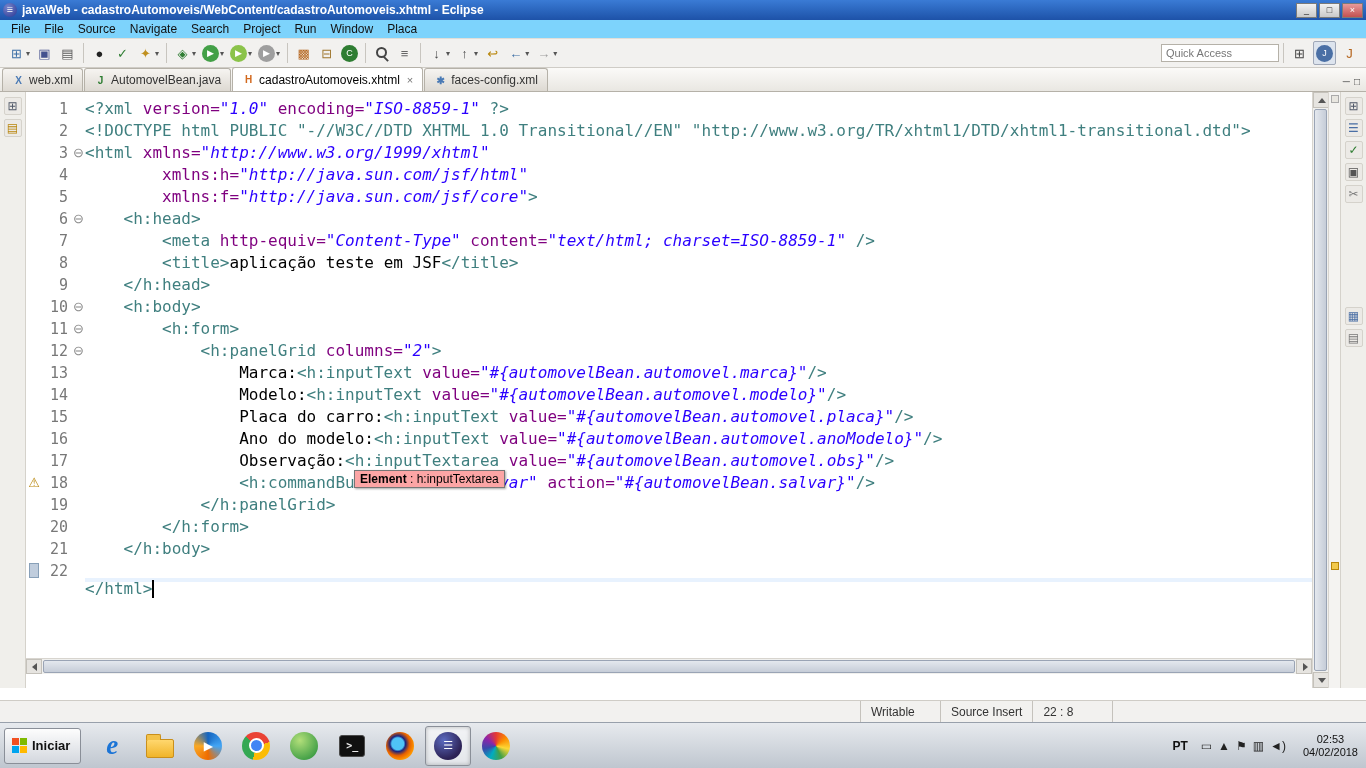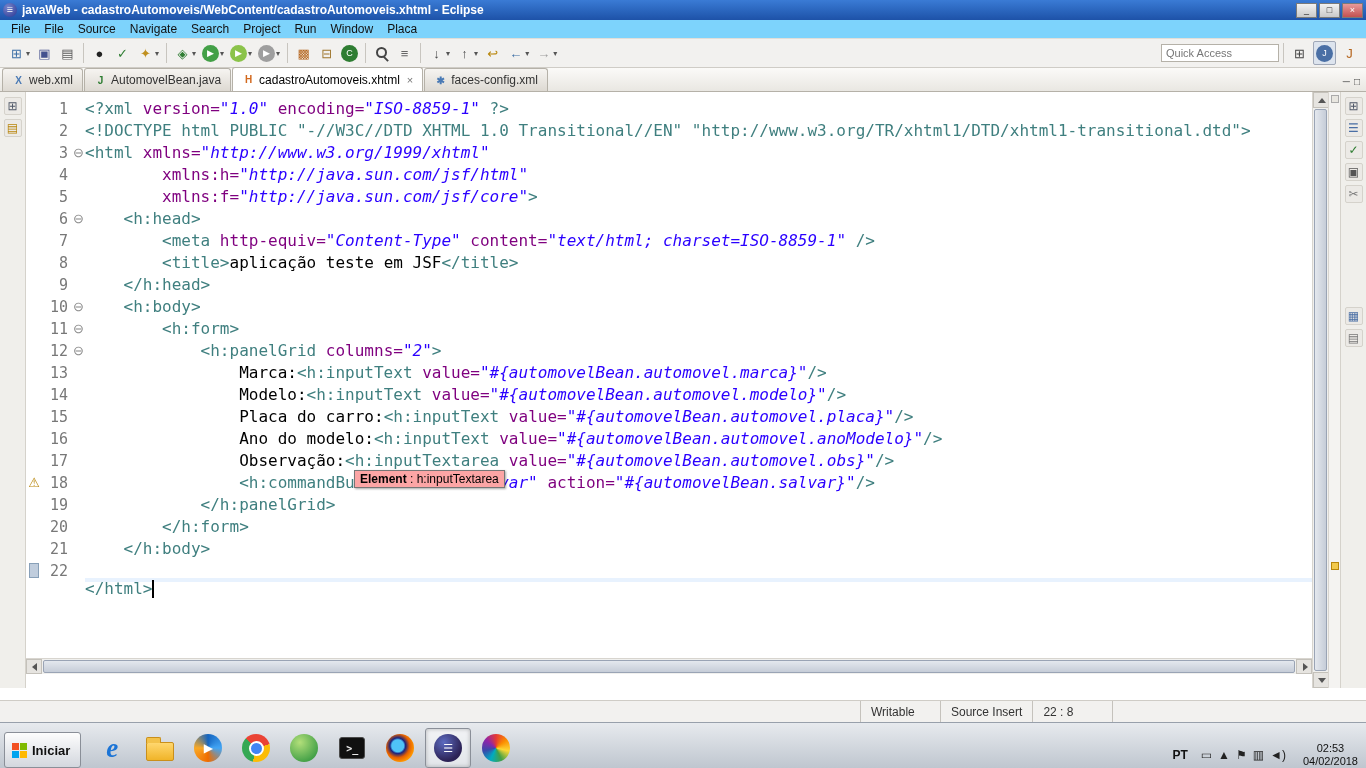--- a/index.html
+++ b/index.html
@@ -92,21 +92,21 @@
 
   .bottom-gap{height:12px;background:#fff;}
 
   
   .statusbar{height:22px;background:#f2f1ef;border-top:1px solid #cfccc6;display:flex;align-items:stretch;font-size:12px;color:#333;}
   .sb-spacer{width:860px;flex:none;}
   .sb-cell{display:flex;align-items:center;padding:0 10px;border-left:1px solid #c5c2bc;min-width:80px;}
   .sb-rest{flex:1;border-left:1px solid #c5c2bc;}
 
   
-  .taskbar{height:46px;background:linear-gradient(#e7eaee,#bfc6cf);border-top:1px solid #98a0ab;display:flex;align-items:flex-end;padding:0 4px;}
+  .taskbar{height:46px;background:linear-gradient(#e7eaee,#bfc6cf);border-top:1px solid #98a0ab;display:flex;align-items:center;padding:0 4px;}
   .start-btn{height:36px;margin-right:8px;padding:0 10px 0 7px;display:inline-flex;align-items:center;gap:5px;border:1px solid #8a8f98;border-radius:3px;background:linear-gradient(#fdfdfd,#d3d7de);font-size:13px;font-weight:bold;color:#111;font-family:"Liberation Sans",sans-serif;}
   .win-flag{width:15px;height:15px;display:grid;grid-template-columns:7px 7px;grid-template-rows:7px 7px;gap:1px;}
   .win-flag i{display:block;}
   .win-flag .f1{background:#f25022;}
   .win-flag .f2{background:#7fba00;}
   .win-flag .f3{background:#00a4ef;}
   .win-flag .f4{background:#ffb900;}
   .task-apps{display:flex;align-items:center;flex:1;min-width:0;}
   .app-slot{width:46px;height:40px;display:flex;align-items:center;justify-content:center;border:1px solid transparent;border-radius:3px;margin-right:2px;background:transparent;padding:0;}
   .app-slot.active{border:1px solid #8a8f98;background:rgba(255,255,255,.55);box-shadow:inset 0 0 4px rgba(0,0,0,.25);}

